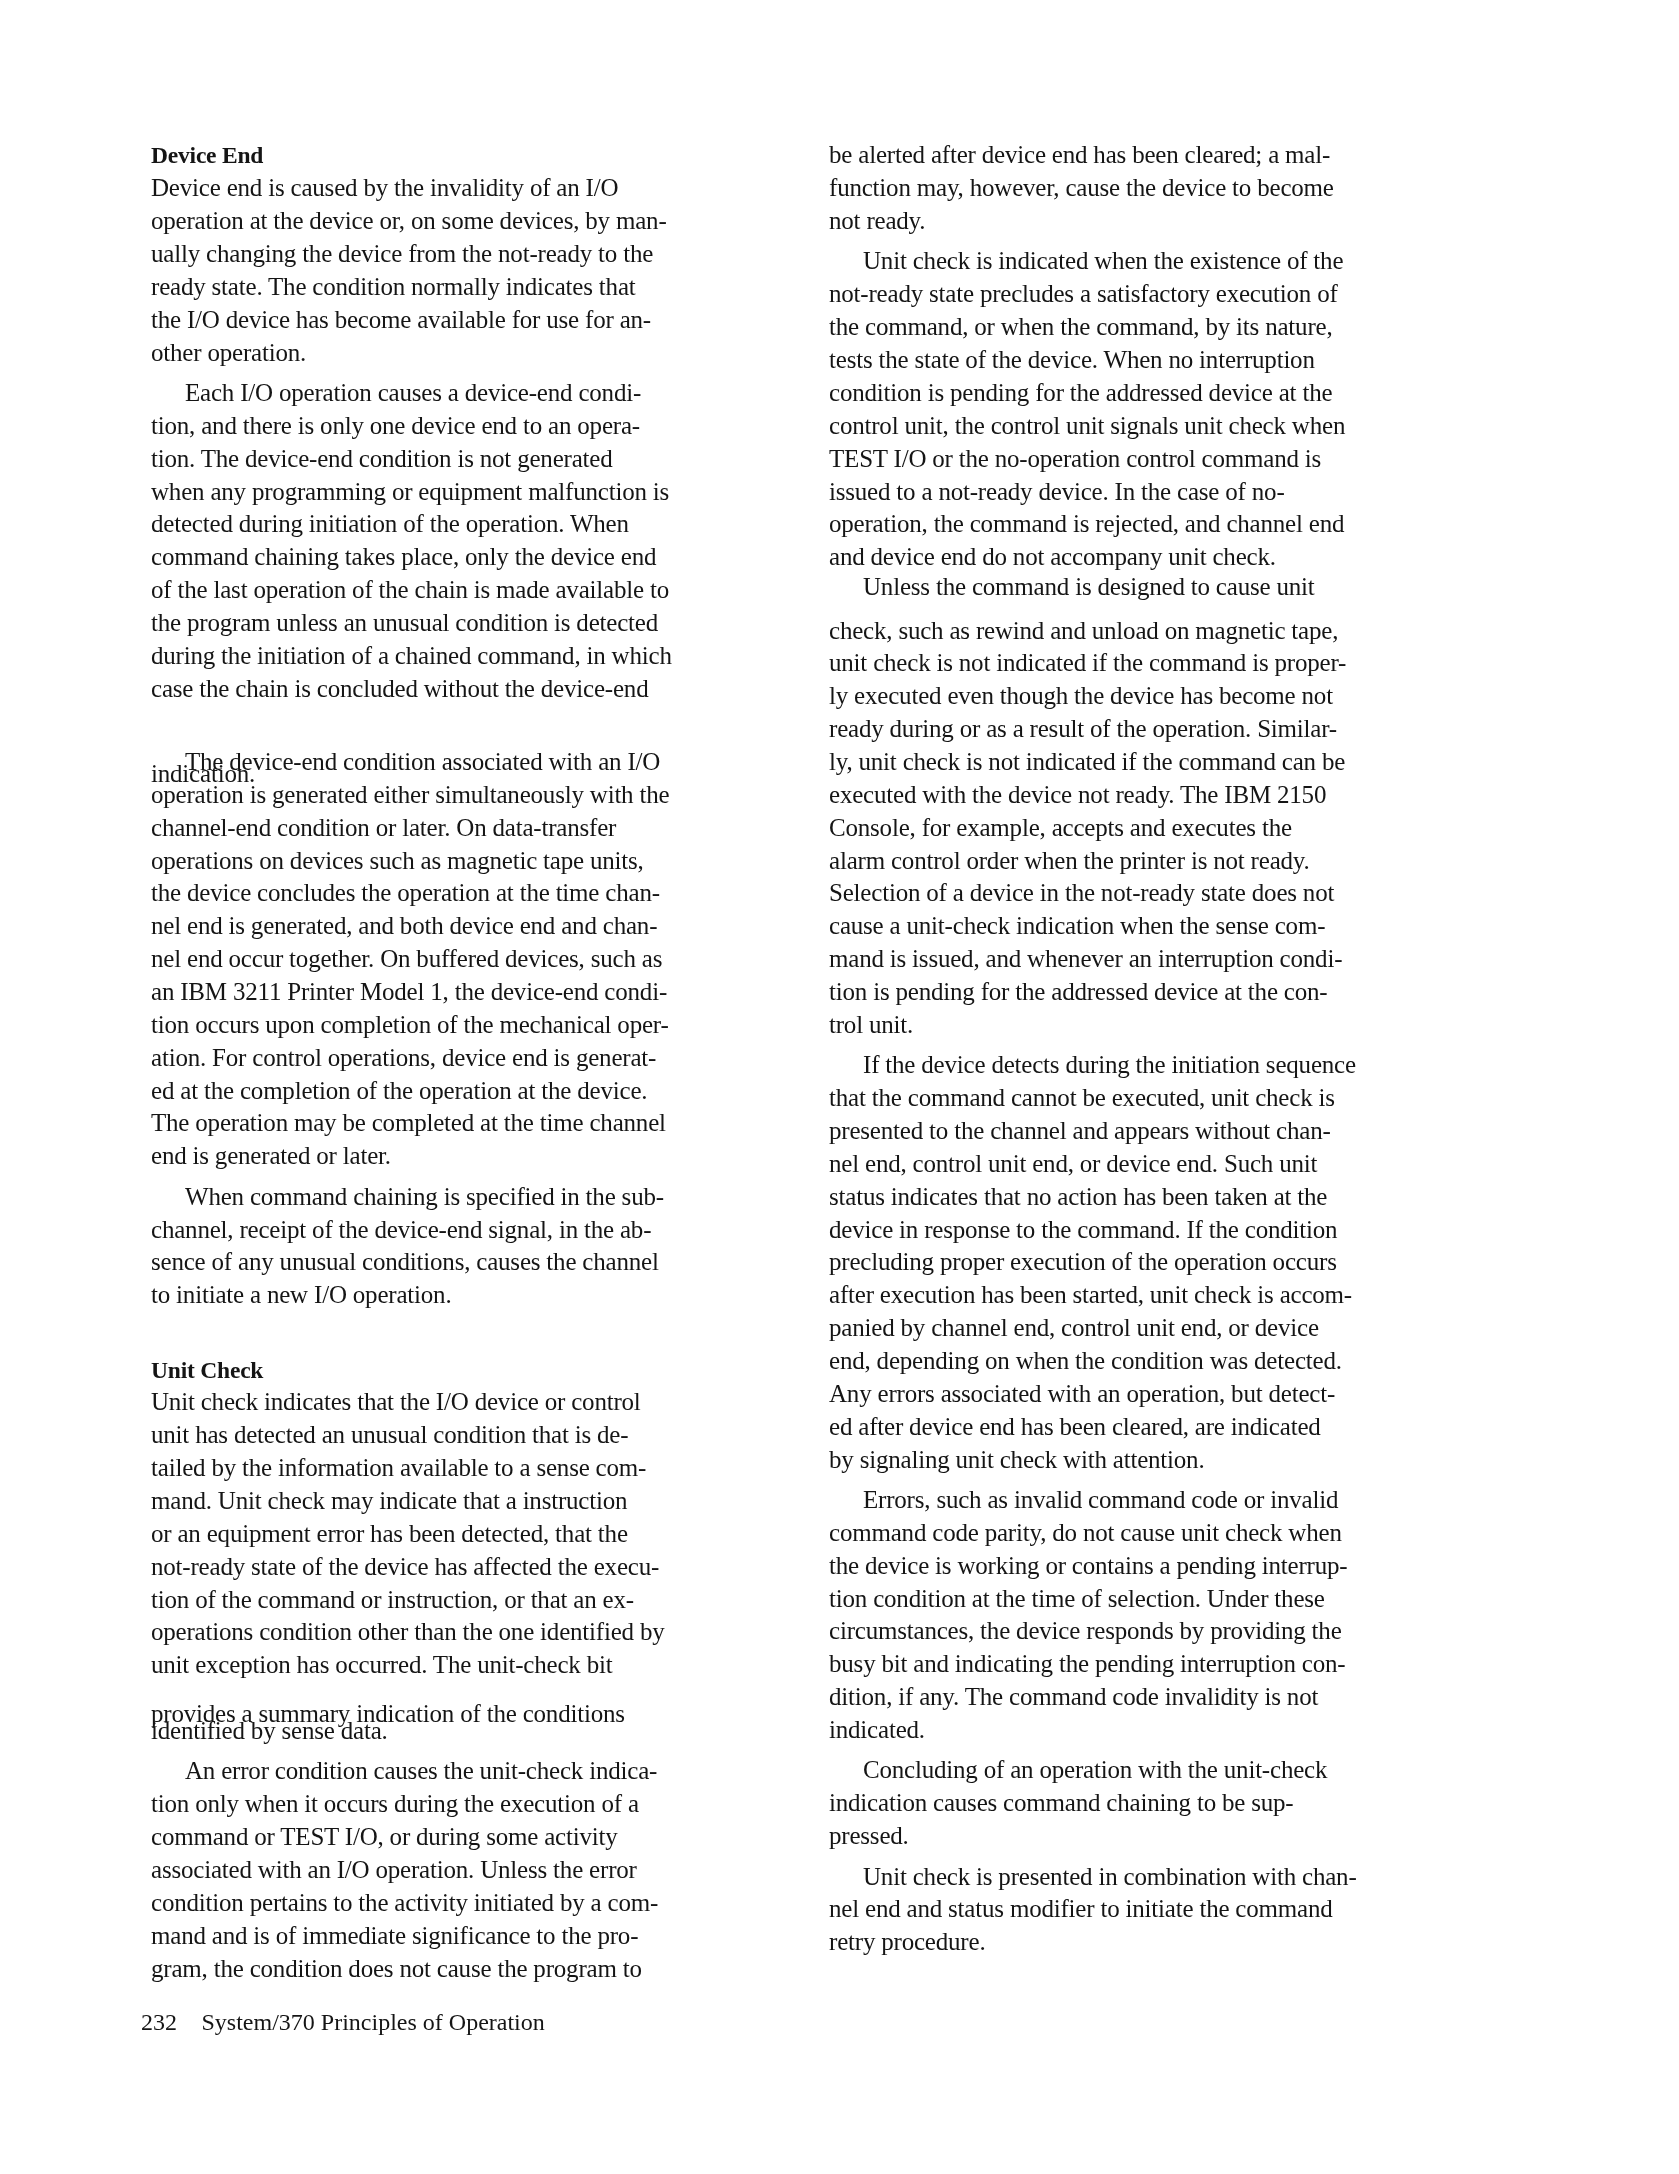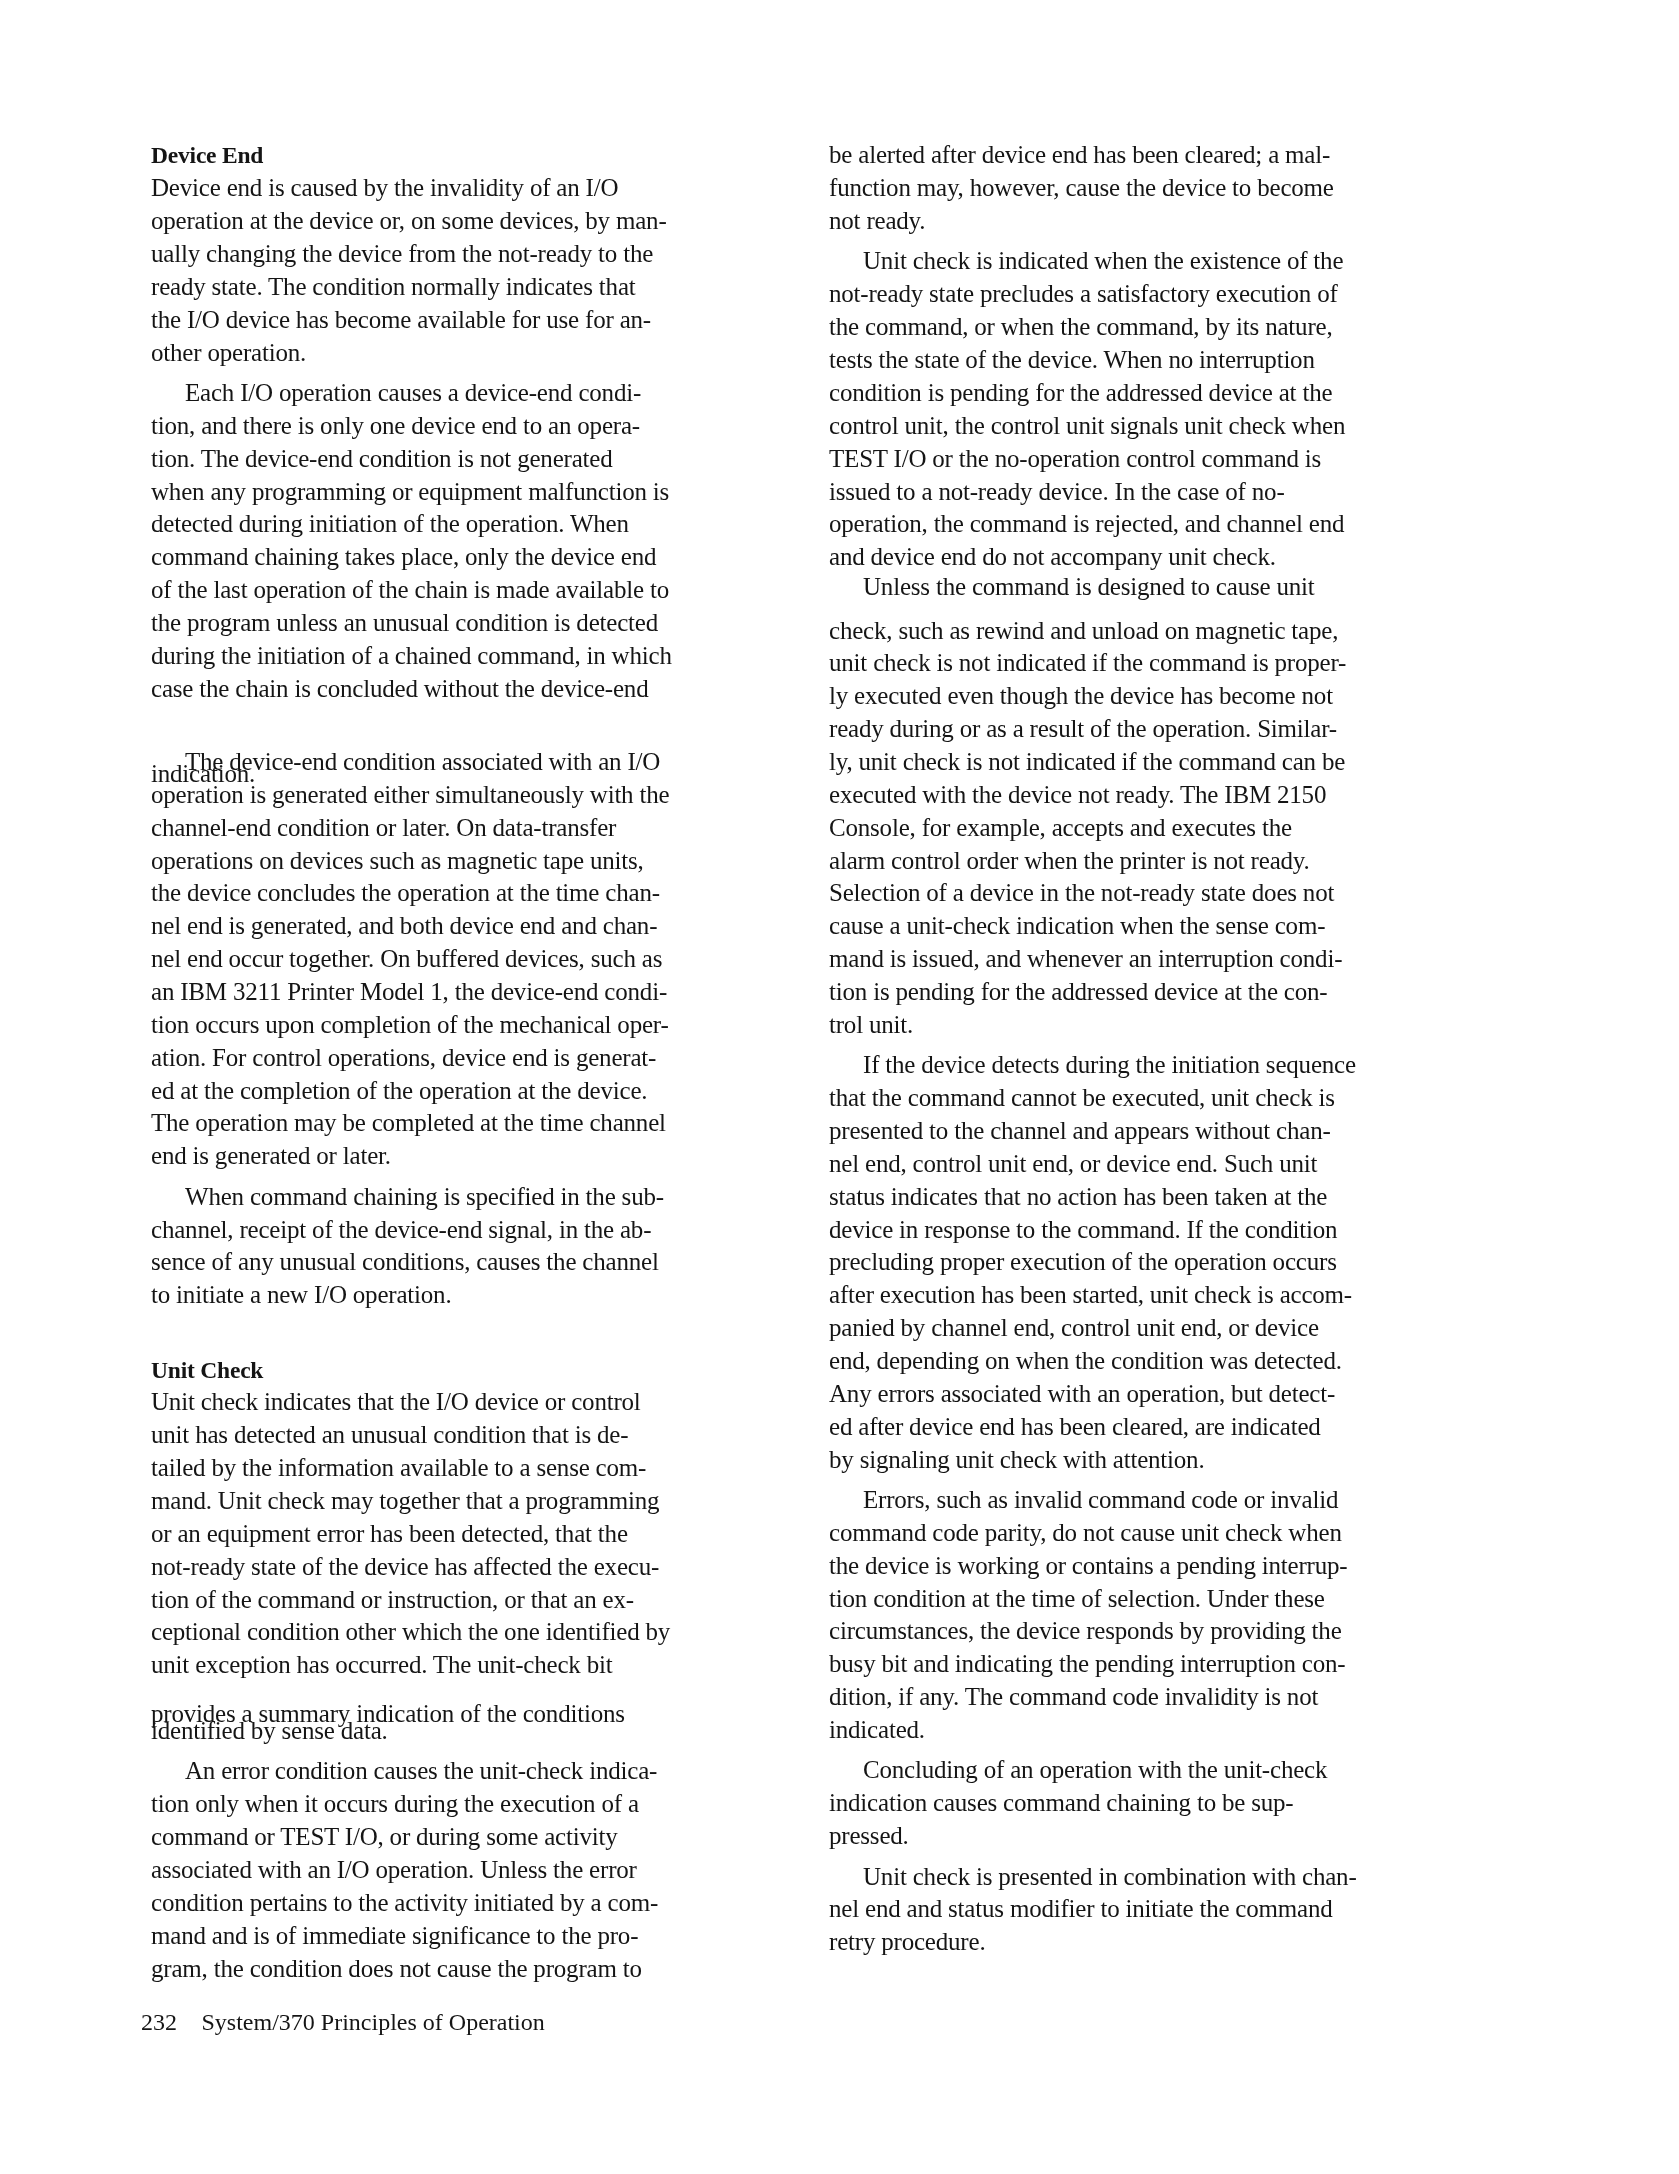--- a/index.html
+++ b/index.html
@@ -51,25 +51,25 @@
       <div class="line" style="top: 1107px;">The operation may be completed at the time channel</div>
       <div class="line" style="top: 1140px;">end is generated or later.</div>
       <div class="line indent" style="top: 1181px;">When command chaining is specified in the sub-</div>
       <div class="line" style="top: 1214px;">channel, receipt of the device-end signal, in the ab-</div>
       <div class="line" style="top: 1246px;">sence of any unusual conditions, causes the channel</div>
       <div class="line" style="top: 1279px;">to initiate a new I/O operation.</div>
       <div class="heading" style="top: 1354px;">Unit  Check</div>
       <div class="line" style="top: 1386px;">Unit check indicates that the I/O device or control</div>
       <div class="line" style="top: 1419px;">unit has detected an unusual condition that is de-</div>
       <div class="line" style="top: 1452px;">tailed by the information available to a sense com-</div>
-      <div class="line" style="top: 1485px;">mand.  Unit check may together that a programming</div>
+      <div class="line" style="top: 1485px;">mand.  Unit check may indicate that a instruction</div>
       <div class="line" style="top: 1518px;">or an equipment error has been detected, that the</div>
       <div class="line" style="top: 1551px;">not-ready state of the device has affected the execu-</div>
       <div class="line" style="top: 1584px;">tion of the command or instruction, or that an ex-</div>
-      <div class="line" style="top: 1616px;">ceptional condition other which the one identified by</div>
+      <div class="line" style="top: 1616px;">operations condition other than the one identified by</div>
       <div class="line" style="top: 1649px;">unit exception has occurred.  The unit-check bit</div>
       <div class="line" style="top: 1682px; margin-top: 16px;">provides a summary indication of the conditions</div>
       <div class="line" style="top: 1715px;">identified by sense data.</div>
       <div class="line indent" style="top: 1755px;">An error condition causes the unit-check indica-</div>
       <div class="line" style="top: 1788px;">tion only when it occurs during the execution of a</div>
       <div class="line" style="top: 1821px;">command or TEST I/O, or during some activity</div>
       <div class="line" style="top: 1854px;">associated with an I/O operation.  Unless the error</div>
       <div class="line" style="top: 1887px;">condition pertains to the activity initiated by a com-</div>
       <div class="line" style="top: 1920px;">mand and is of immediate significance to the pro-</div>
       <div class="line" style="top: 1953px;">gram, the condition does not cause the program to</div>

